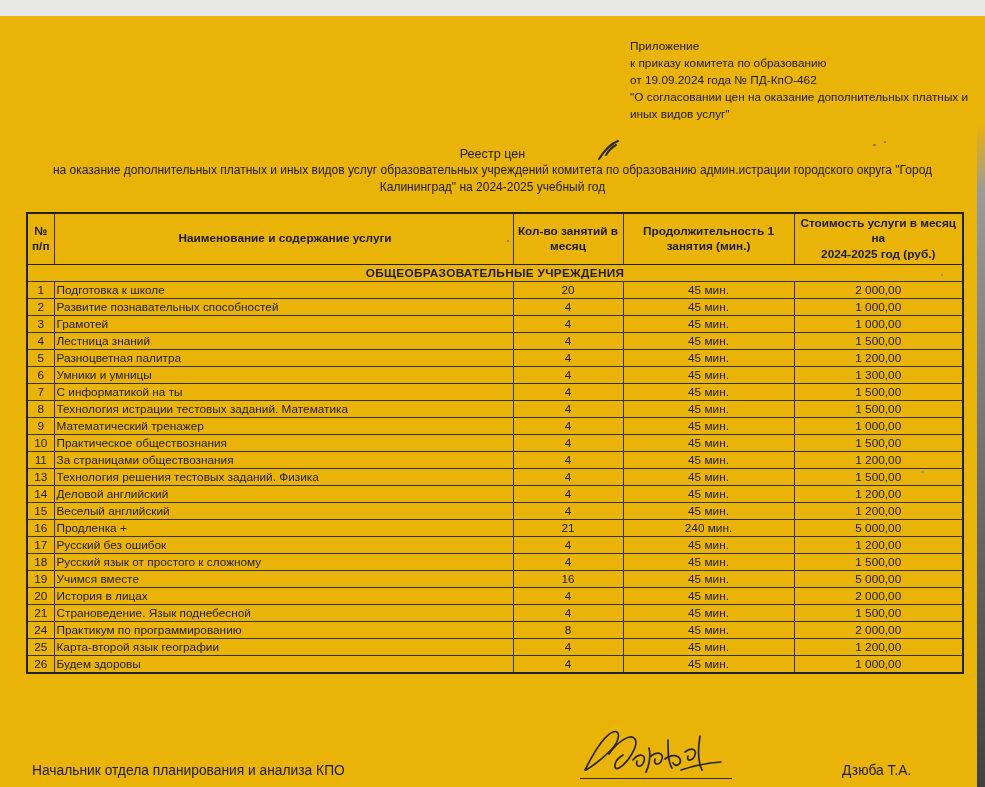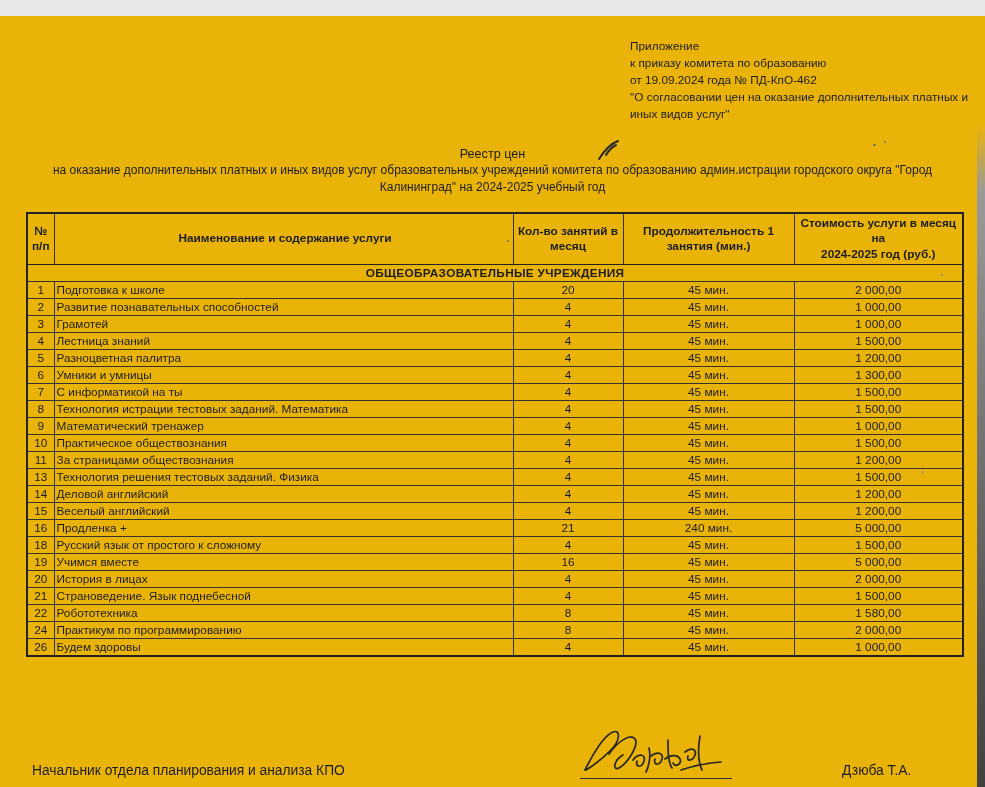--- a/index.html
+++ b/index.html
@@ -221,20 +221,27 @@
           <td class="c-price">1 200,00</td>
         </tr>
         <tr>
           <td class="c-num">16</td>
           <td class="c-name">Продленка +</td>
           <td class="c-qty">21</td>
           <td class="c-dur">240 мин.</td>
           <td class="c-price">5 000,00</td>
         </tr>
         <tr>
+          <td class="c-num">17</td>
+          <td class="c-name">Русский без ошибок</td>
+          <td class="c-qty">4</td>
+          <td class="c-dur">45 мин.</td>
+          <td class="c-price">1 200,00</td>
+        </tr>
+        <tr>
           <td class="c-num">18</td>
           <td class="c-name">Русский язык от простого к сложному</td>
           <td class="c-qty">4</td>
           <td class="c-dur">45 мин.</td>
           <td class="c-price">1 500,00</td>
         </tr>
         <tr>
           <td class="c-num">19</td>
           <td class="c-name">Учимся вместе</td>
           <td class="c-qty">16</td>
@@ -249,32 +256,32 @@
           <td class="c-price">2 000,00</td>
         </tr>
         <tr>
           <td class="c-num">21</td>
           <td class="c-name">Страноведение. Язык поднебесной</td>
           <td class="c-qty">4</td>
           <td class="c-dur">45 мин.</td>
           <td class="c-price">1 500,00</td>
         </tr>
         <tr>
-          <td class="c-num">22</td>
-          <td class="c-name">Робототехника</td>
-          <td class="c-qty">8</td>
-          <td class="c-dur">45 мин.</td>
-          <td class="c-price">1 580,00</td>
-        </tr>
-        <tr>
           <td class="c-num">24</td>
           <td class="c-name">Практикум по программированию</td>
           <td class="c-qty">8</td>
           <td class="c-dur">45 мин.</td>
           <td class="c-price">2 000,00</td>
+        </tr>
+        <tr>
+          <td class="c-num">25</td>
+          <td class="c-name">Карта-второй язык географии</td>
+          <td class="c-qty">4</td>
+          <td class="c-dur">45 мин.</td>
+          <td class="c-price">1 200,00</td>
         </tr>
         <tr>
           <td class="c-num">26</td>
           <td class="c-name">Будем здоровы</td>
           <td class="c-qty">4</td>
           <td class="c-dur">45 мин.</td>
           <td class="c-price">1 000,00</td>
         </tr>
       </tbody>
   </table>

